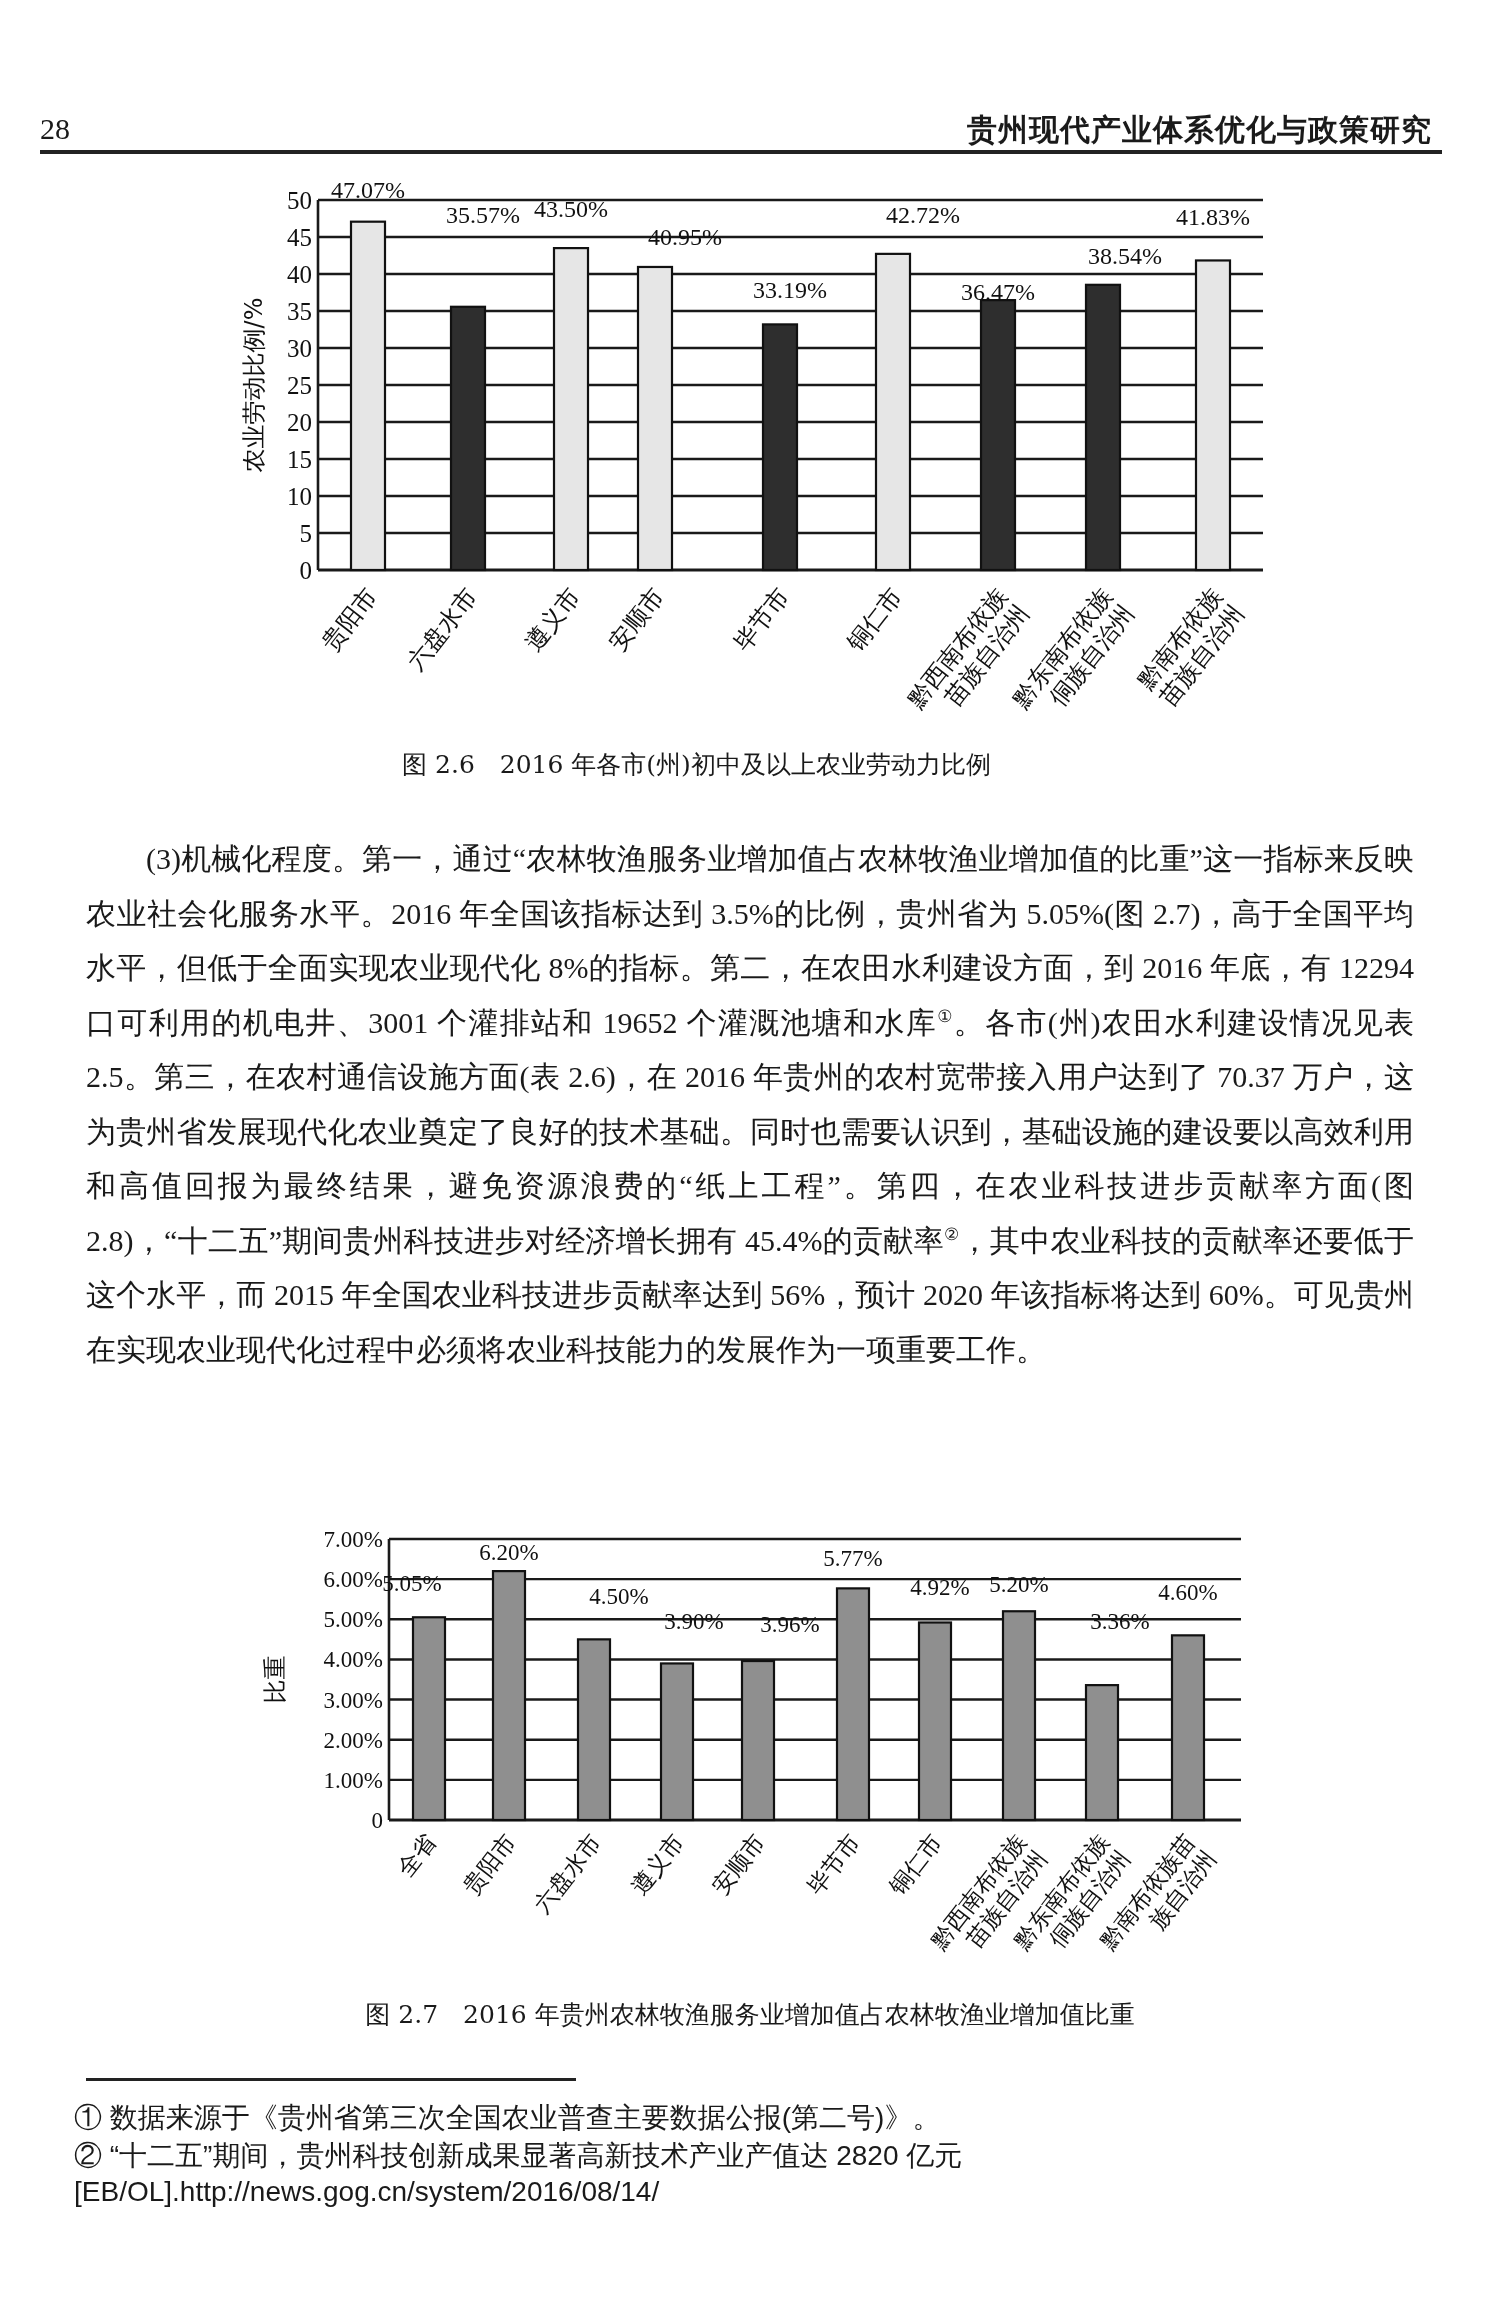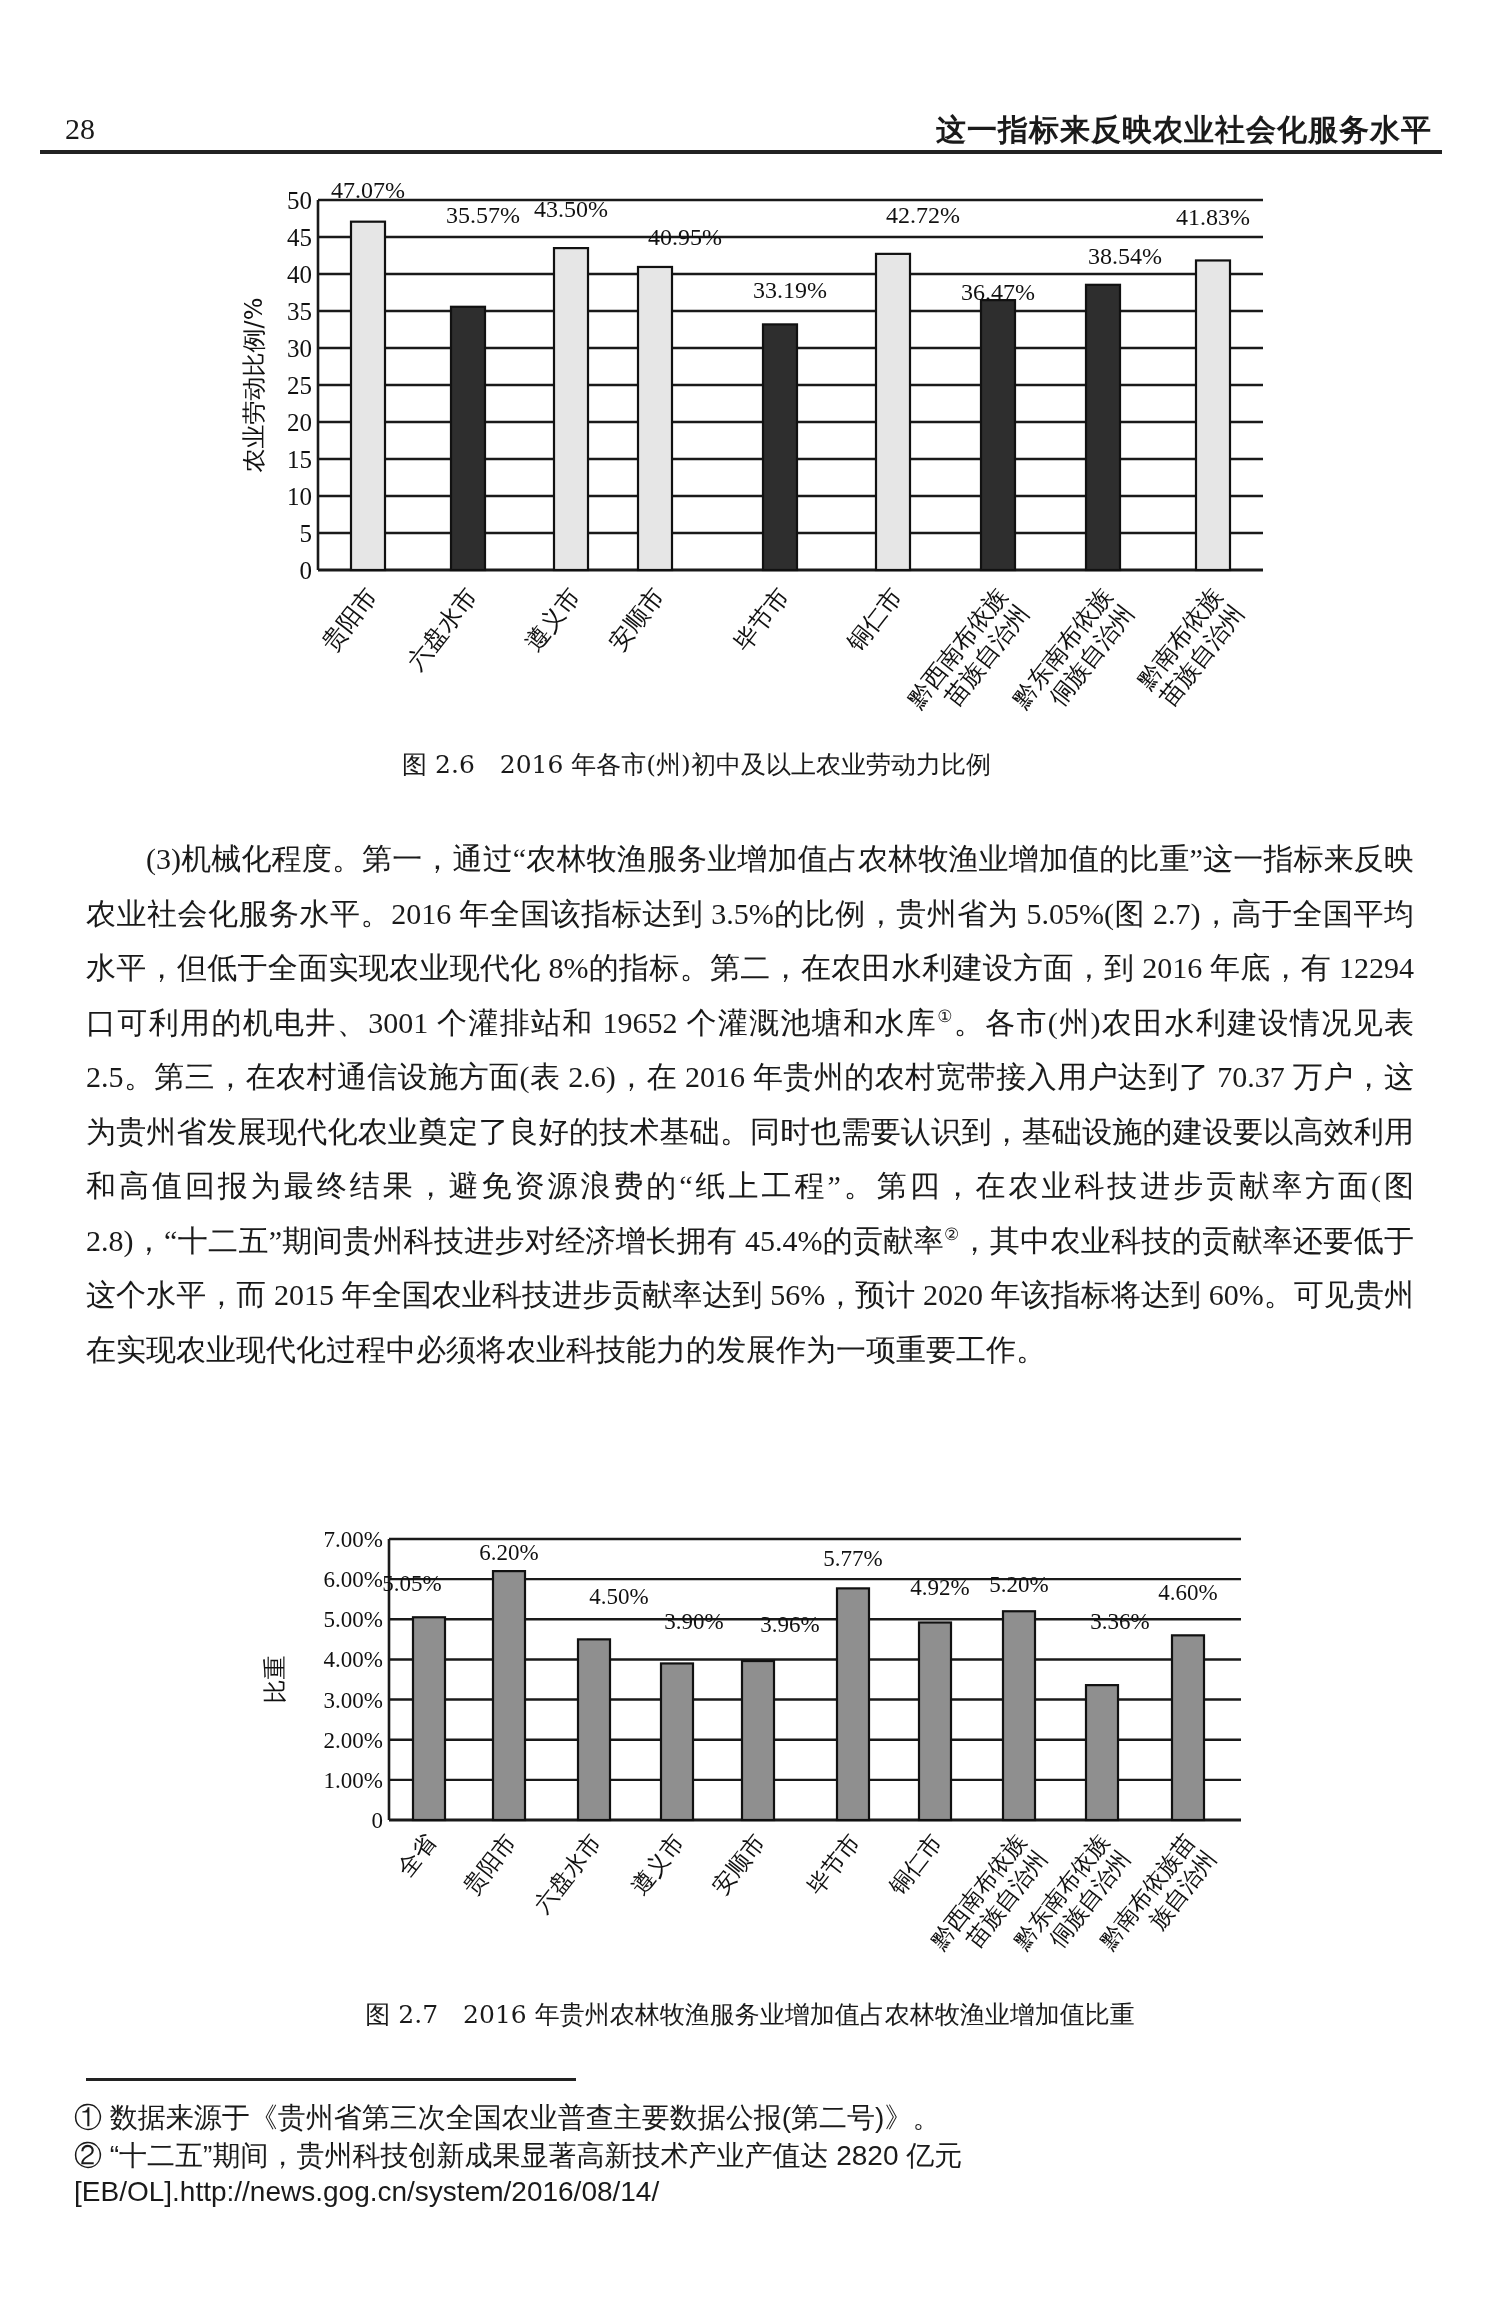--- a/index.html
+++ b/index.html
@@ -1,35 +1,35 @@
 <!DOCTYPE html>
 <html><head>
 <meta charset="utf-8">
 <style>
   html, body { margin: 0; padding: 0; background: #ffffff; }
   body { width: 1500px; height: 2312px; position: relative; overflow: hidden;
          font-family: "DejaVu Serif", "Liberation Serif", serif; color: #1a1a1a; }
   .abs { position: absolute; }
-  .header-num { left: 40px; top: 112px; font-size: 30px; font-family: "Liberation Serif", serif; margin-left: 25px; }
+  .header-num { left: 40px; top: 112px; font-size: 30px; font-family: "Liberation Serif", serif; }
   .header-title { right: 68px; top: 110px; font-size: 30px; letter-spacing: 1px; font-family: "DejaVu Serif", serif; font-weight: bold; }
   .header-rule { left: 40px; top: 150px; width: 1402px; height: 4px; background: #222; }
   svg text { font-family: "Liberation Serif", "DejaVu Serif", serif; fill: #111; }
   .caption { font-size: 25px; text-align: center; font-family: "DejaVu Serif", serif; }
   .body-text { left: 86px; width: 1328px; font-size: 30px; line-height: 54.5px;
                text-align: justify; text-indent: 60px; font-family: Liberation Serif, serif; }
   .body-text sup { font-size: 17px; line-height: 0; }
   .fn-rule { left: 86px; top: 2078px; width: 490px; height: 3px; background: #222; }
   .footnote { left: 74px; width: 1350px; font-size: 28px; line-height: 36px; font-family: Liberation Sans, sans-serif; }
   .fn-cont { padding-left: 38px; }
 </style>
 </head>
 <body>
 
 <div class="abs header-num">28</div>
-<div class="abs header-title">这一指标来反映农业社会化服务水平</div>
+<div class="abs header-title">贵州现代产业体系优化与政策研究</div>
 <div class="abs header-rule"></div>
 
 <svg id="chart1" class="abs" style="left:0; top:170px;" width="1500" height="560">
     <line x1="318" x2="1263" y1="400" y2="400" stroke="#1a1a1a" stroke-width="3"></line>
     <text x="312" y="408.75" text-anchor="end" font-size="25">0</text>
     <line x1="318" x2="1263" y1="363" y2="363" stroke="#1a1a1a" stroke-width="2.4"></line>
     <text x="312" y="371.75" text-anchor="end" font-size="25">5</text>
     <line x1="318" x2="1263" y1="326" y2="326" stroke="#1a1a1a" stroke-width="2.4"></line>
     <text x="312" y="334.75" text-anchor="end" font-size="25">10</text>
     <line x1="318" x2="1263" y1="289" y2="289" stroke="#1a1a1a" stroke-width="2.4"></line>

